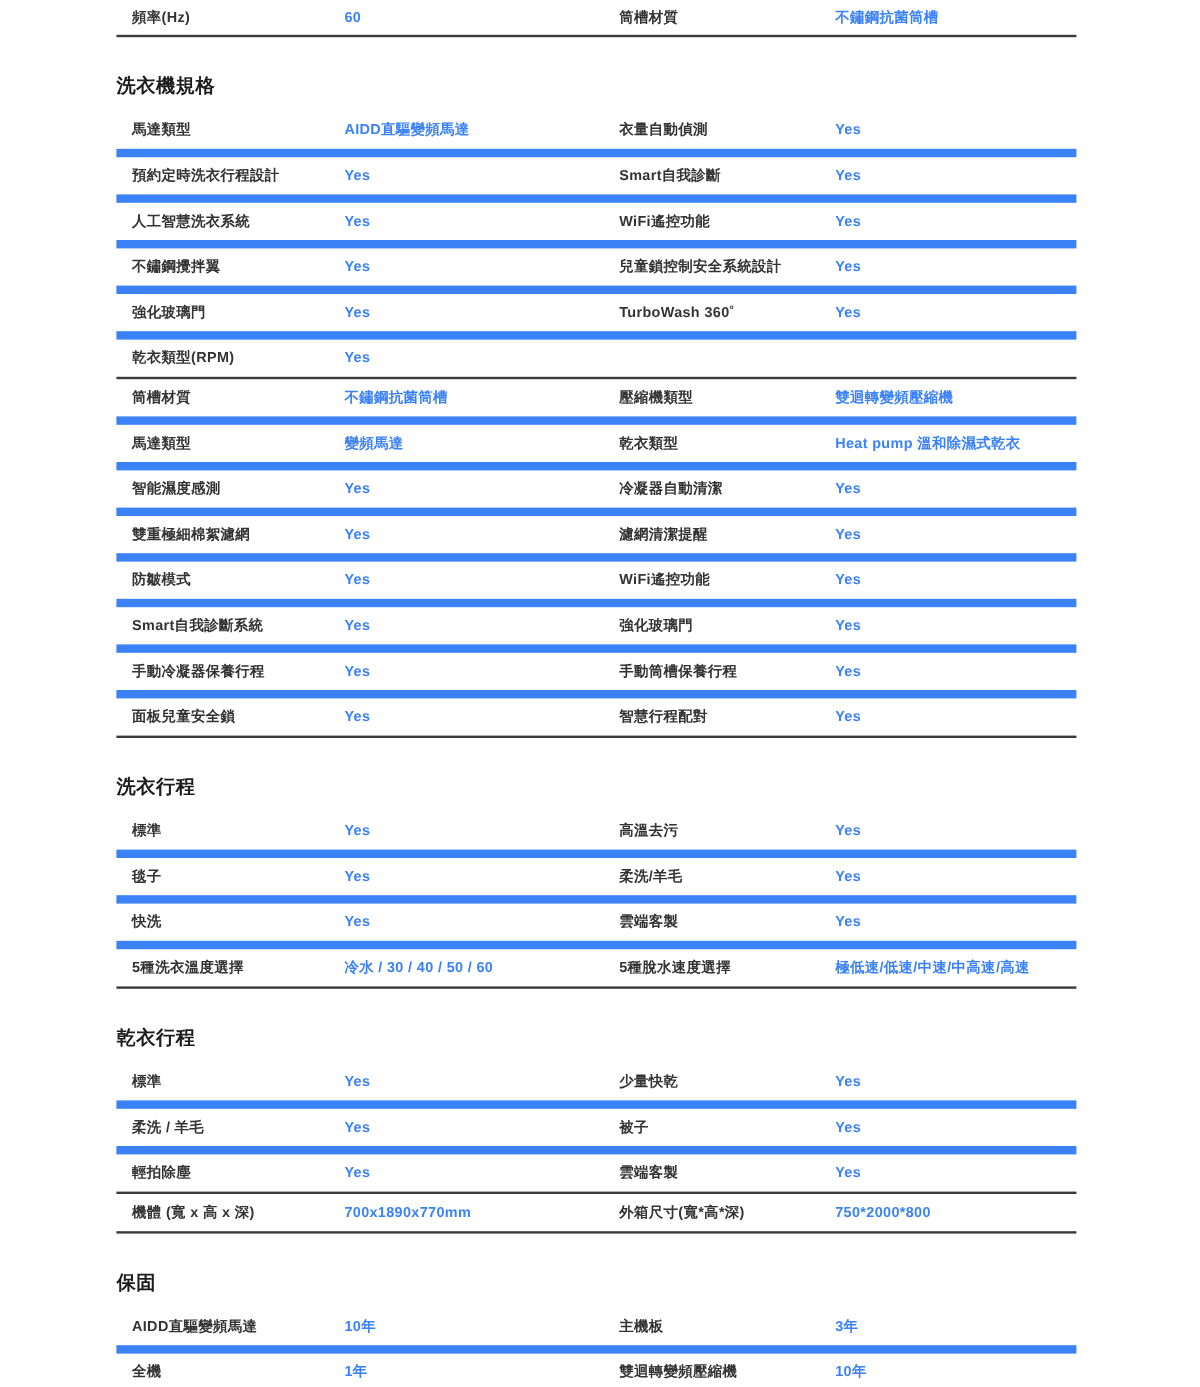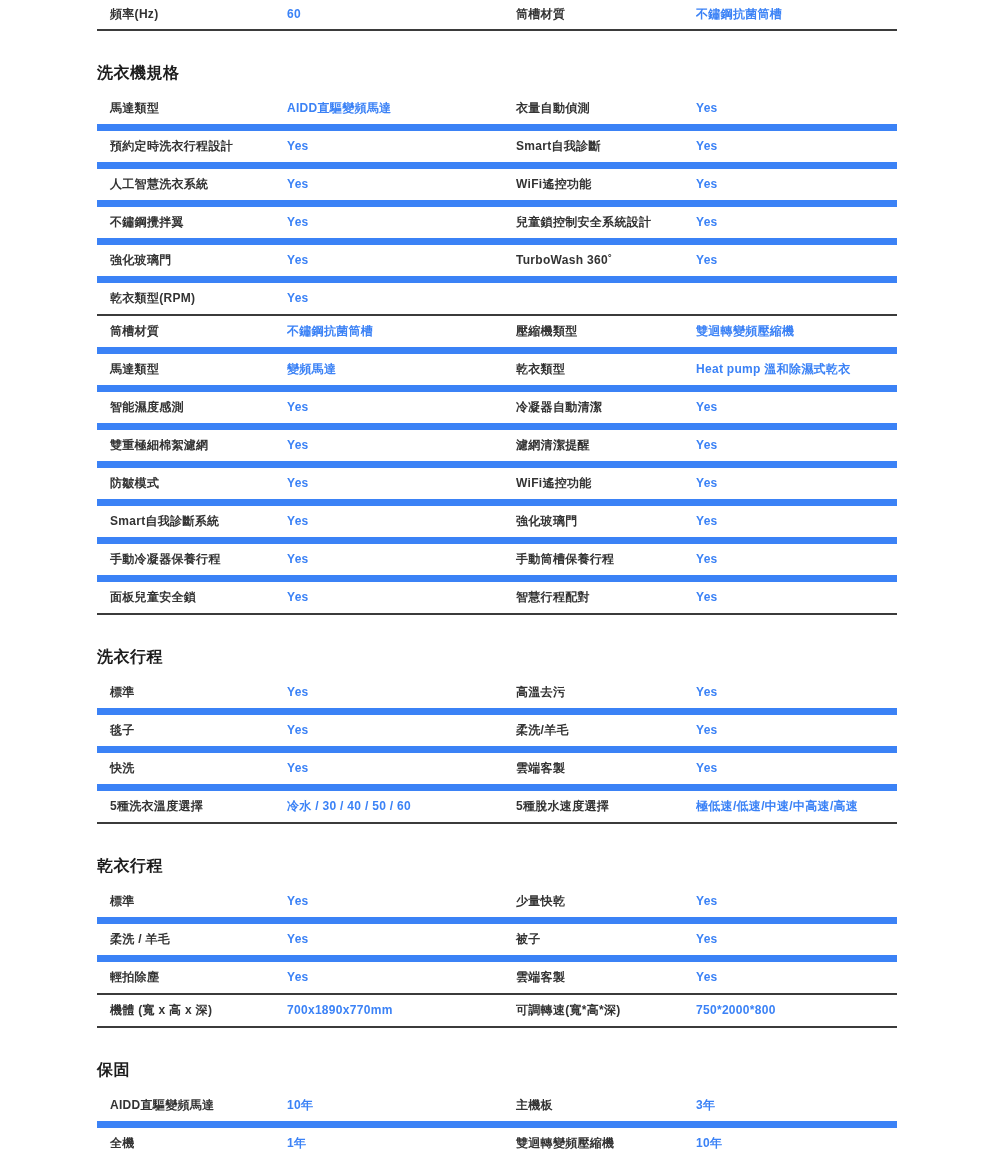--- a/index.html
+++ b/index.html
@@ -212,21 +212,21 @@
           <div class="cell lab c2">雲端客製</div>
           <div class="cell val c3">Yes</div>
         </div>
       </div>
     </section>
     <section class="spec-section">
       <div class="spec-table">
         <div class="spec-row">
           <div class="cell lab c0">機體 (寬 x 高 x 深)</div>
           <div class="cell val c1">700x1890x770mm</div>
-          <div class="cell lab c2">可調轉速(寬*高*深)</div>
+          <div class="cell lab c2">外箱尺寸(寬*高*深)</div>
           <div class="cell val c3">750*2000*800</div>
         </div>
       </div>
     </section>
     <section class="spec-section">
       <h2 class="sec-title">保固</h2>
       <div class="spec-table">
         <div class="spec-row">
           <div class="cell lab c0">AIDD直驅變頻馬達</div>
           <div class="cell val c1">10年</div>

